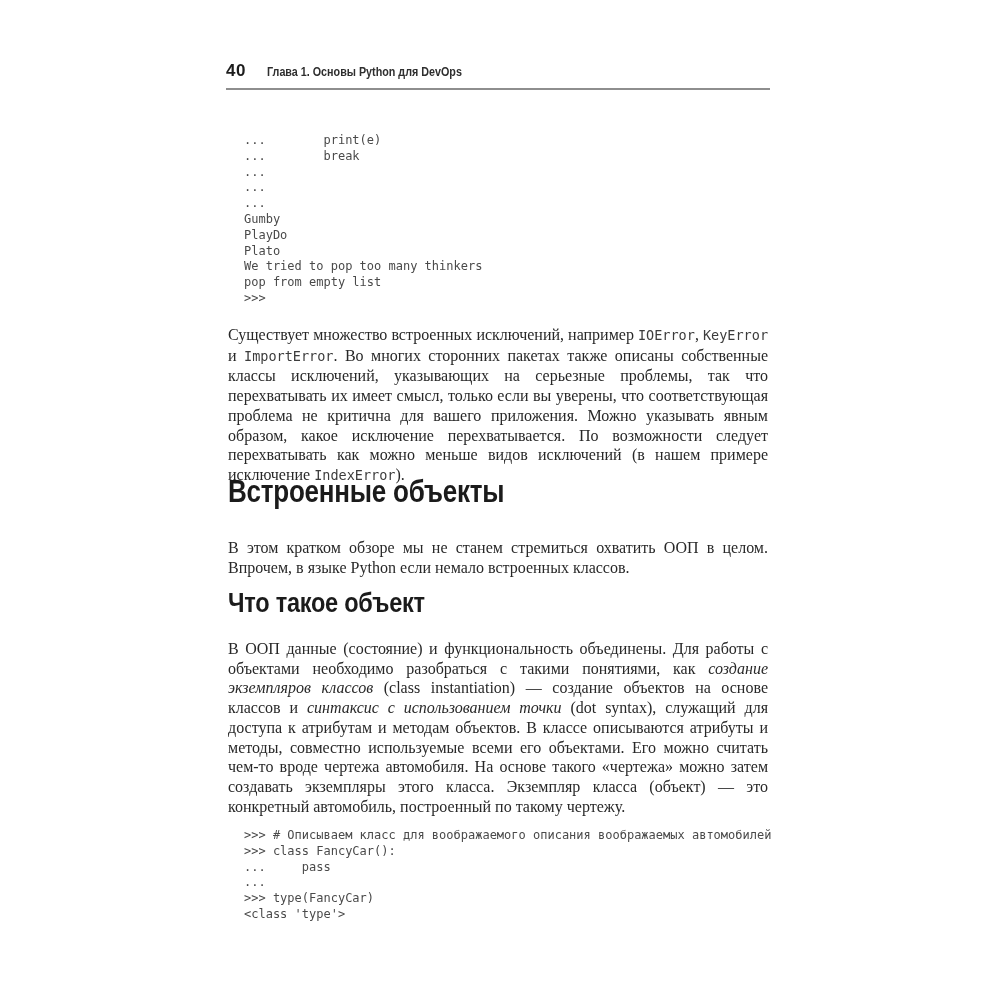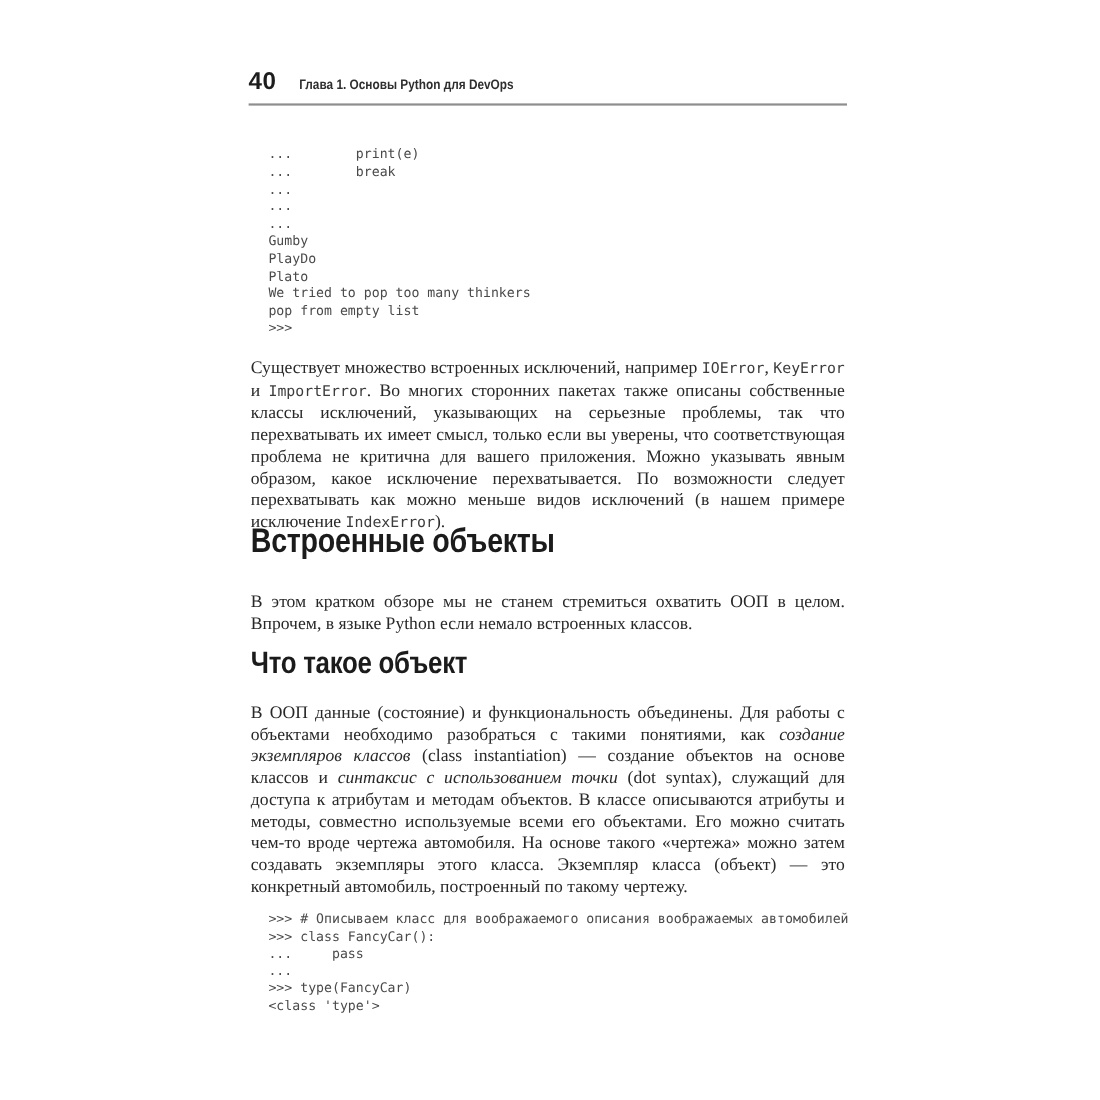--- a/index.html
+++ b/index.html
@@ -23,21 +23,21 @@
     top: 61px;
     width: 544px;
     display: flex;
     align-items: baseline;
     gap: 21px;
     padding-bottom: 7px;
     border-bottom: 2px solid #8e8e8e;
     font-family: "Liberation Sans", sans-serif;
   }
   .pagenum {
-    font-size: 22px;
+    font-size: 17px;
     font-weight: 700;
     color: #1d1d1d;
     letter-spacing: 0.5px;
   }
   .chapter {
     font-size: 12.5px;
     font-weight: 700;
     color: #2e2e2e;
     display: inline-block;
     transform: scaleX(0.86);

